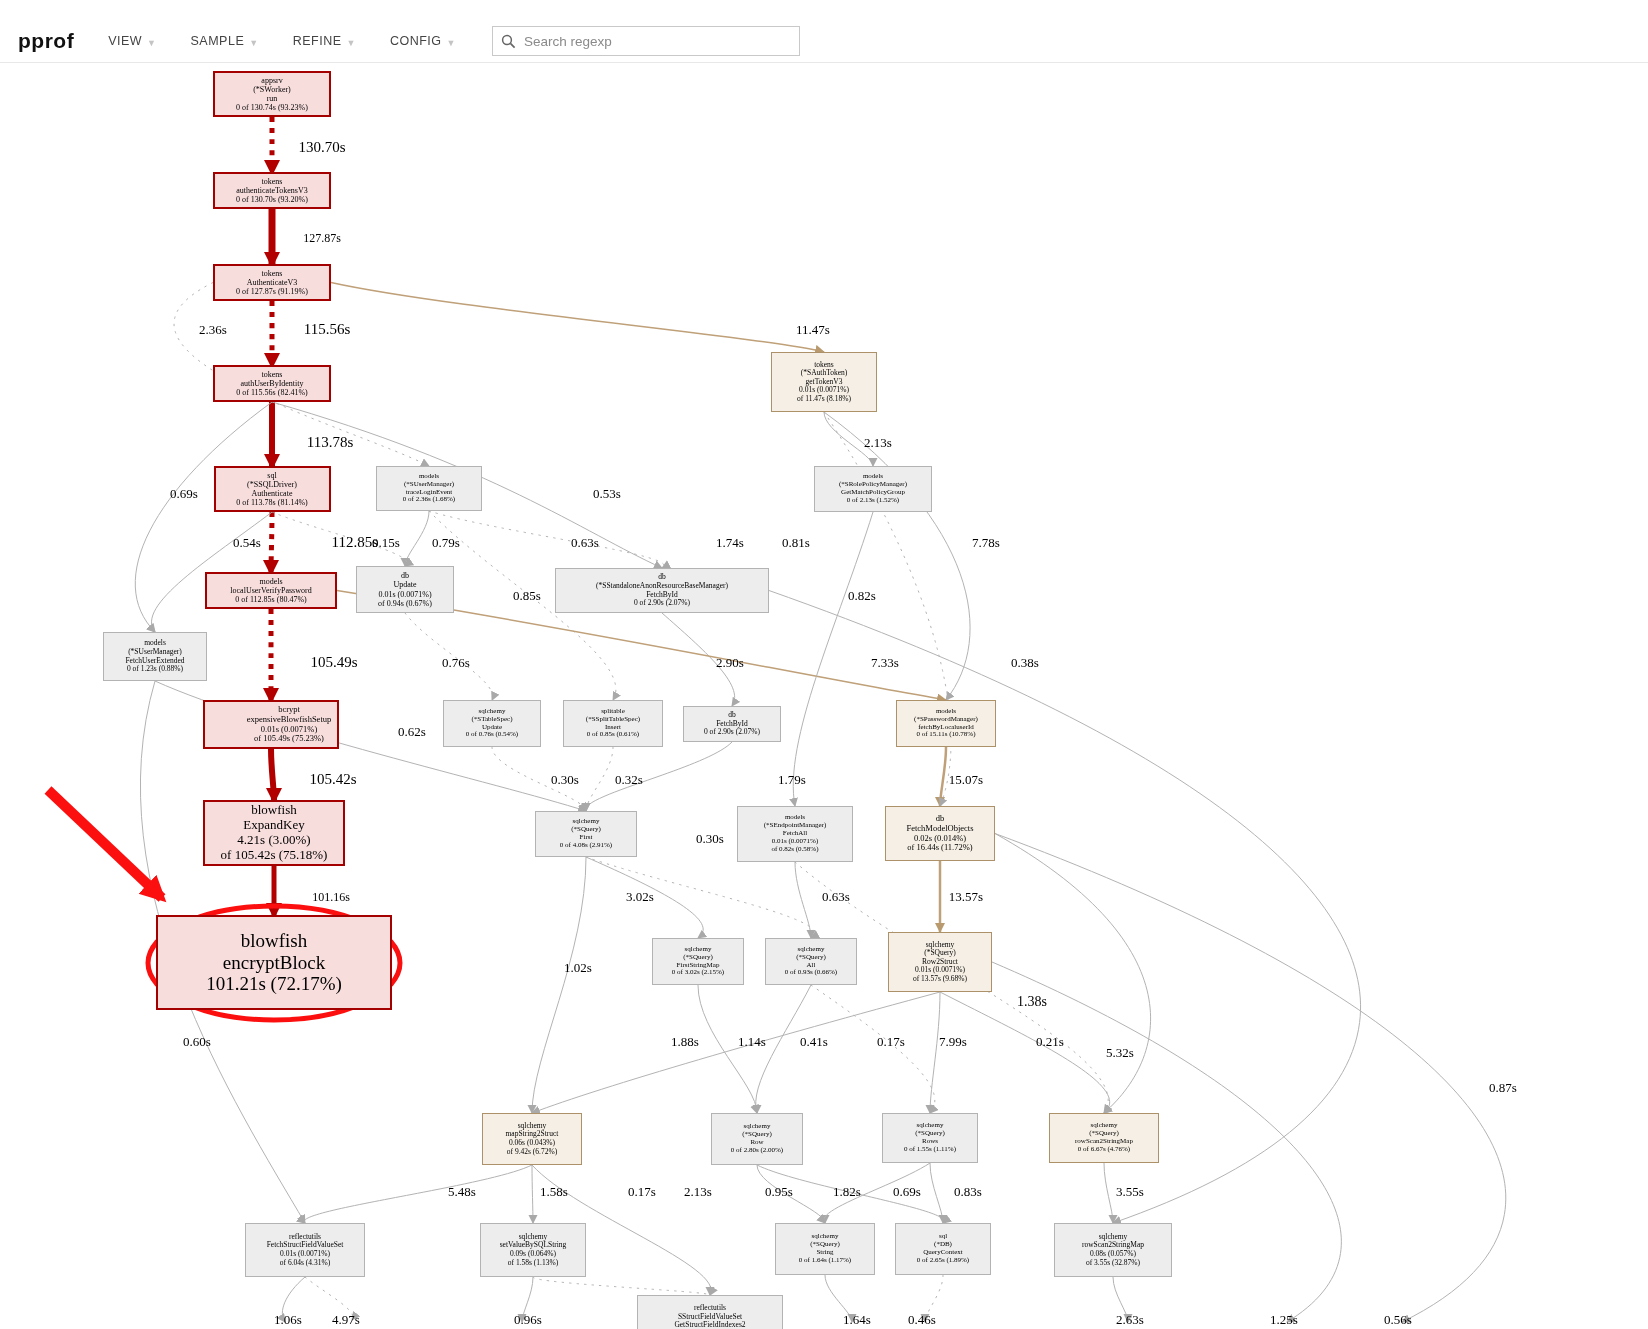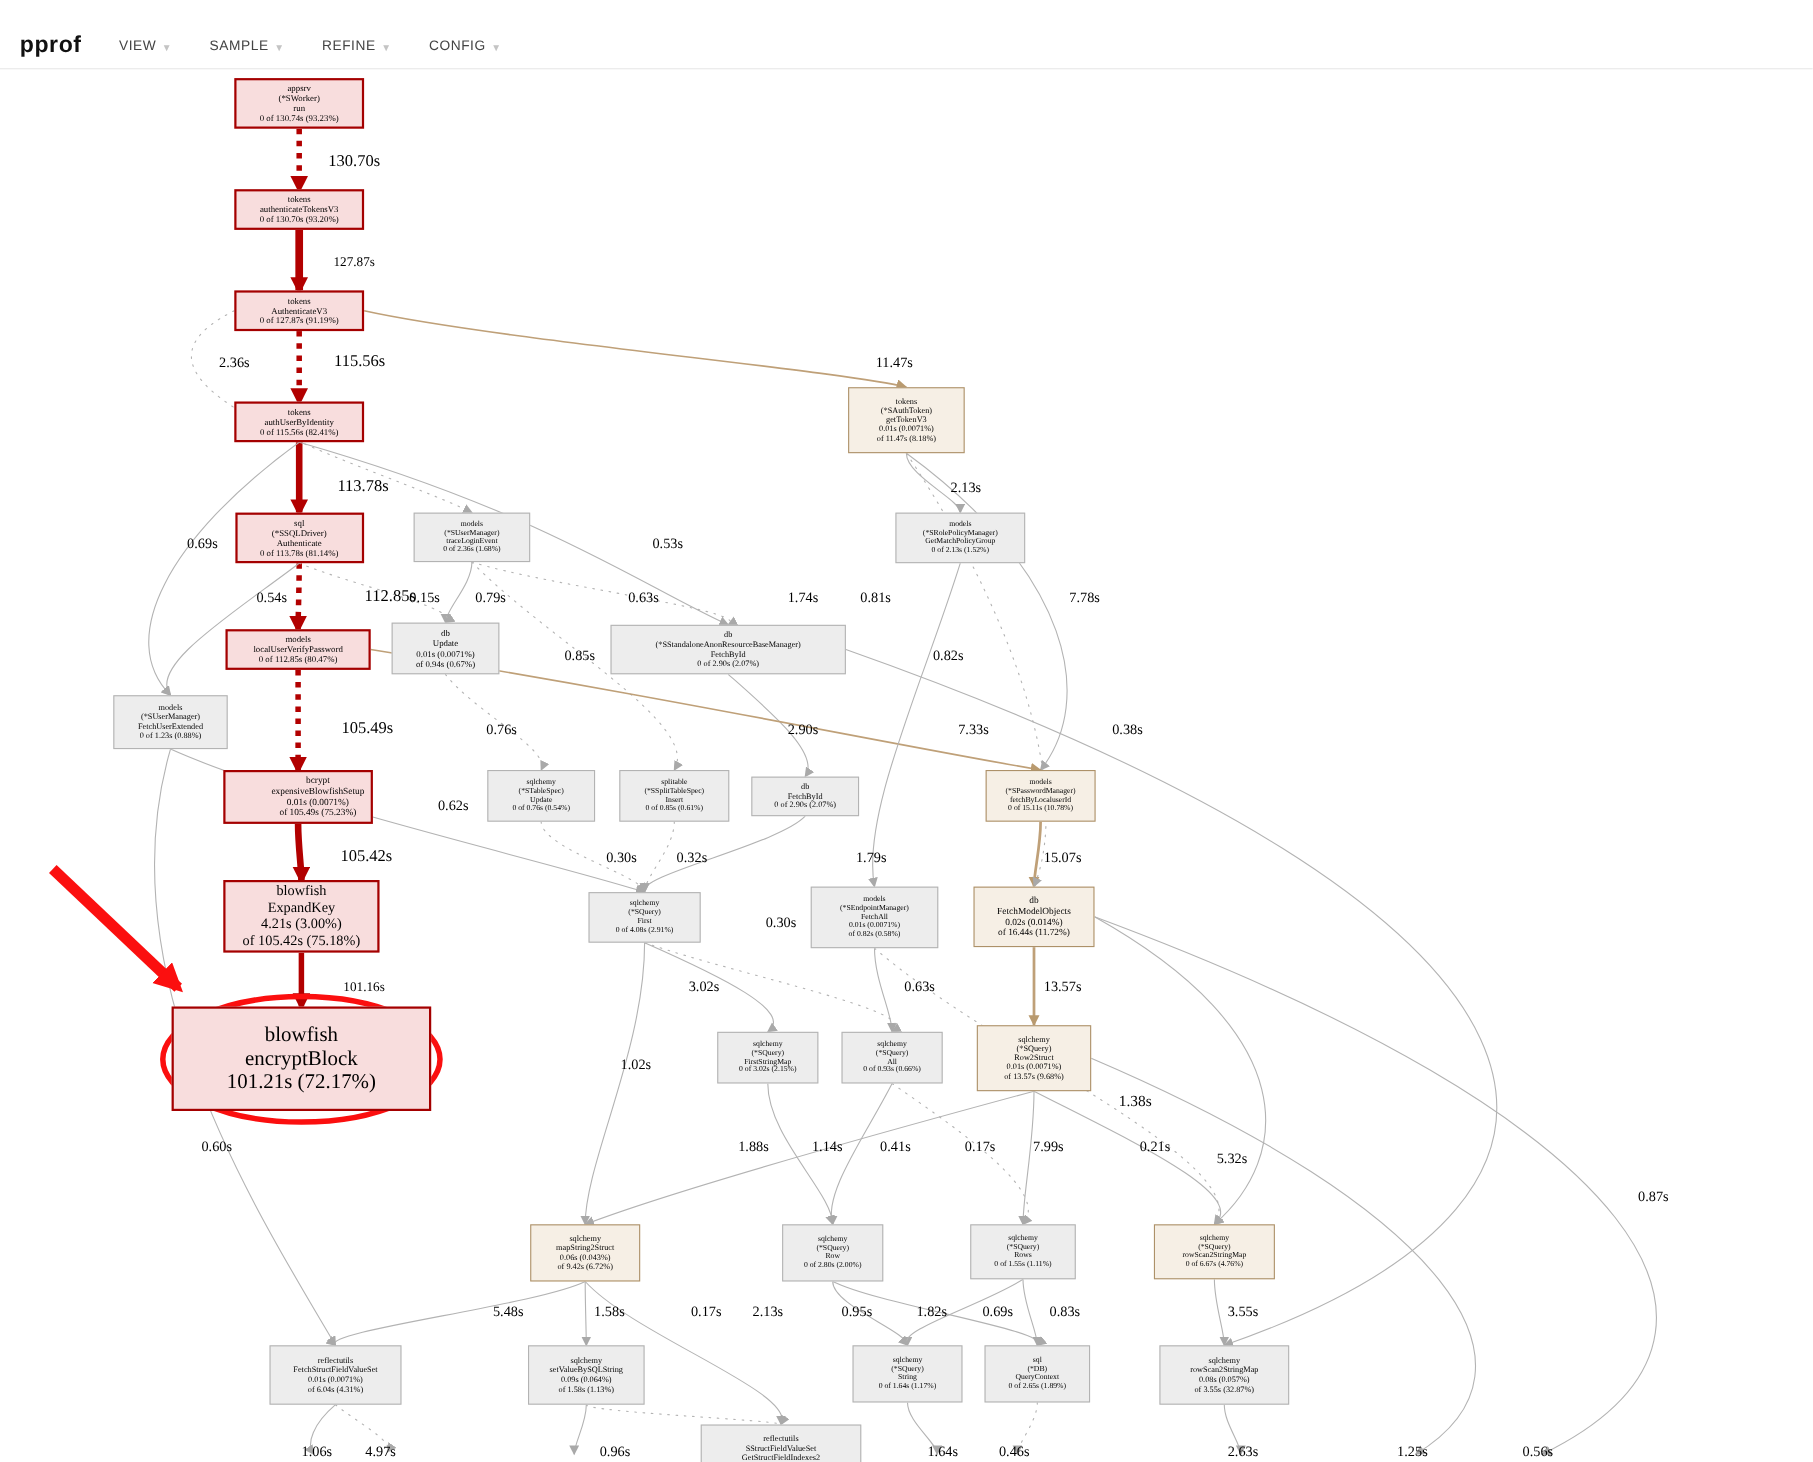--- a/index.html
+++ b/index.html
@@ -371,21 +371,21 @@
       <div class="elabel" style="left: 509px; top: 1183.94px; font-size: 13px;">1.58s</div>
       <div class="elabel" style="left: 597px; top: 1183.94px; font-size: 13px;">0.17s</div>
       <div class="elabel" style="left: 653px; top: 1183.94px; font-size: 13px;">2.13s</div>
       <div class="elabel" style="left: 734px; top: 1183.94px; font-size: 13px;">0.95s</div>
       <div class="elabel" style="left: 802px; top: 1183.94px; font-size: 13px;">1.82s</div>
       <div class="elabel" style="left: 862px; top: 1183.94px; font-size: 13px;">0.69s</div>
       <div class="elabel" style="left: 923px; top: 1183.94px; font-size: 13px;">0.83s</div>
       <div class="elabel" style="left: 1085px; top: 1183.94px; font-size: 13px;">3.55s</div>
       <div class="elabel" style="left: 243px; top: 1311.94px; font-size: 13px;">1.06s</div>
       <div class="elabel" style="left: 301px; top: 1311.94px; font-size: 13px;">4.97s</div>
-      <div class="elabel" style="left: 483px; top: 1311.94px; font-size: 13px; text-align: right;">0.96s</div>
+      <div class="elabel" style="left: 483px; top: 1311.94px; font-size: 13px;">0.96s</div>
       <div class="elabel" style="left: 812px; top: 1311.94px; font-size: 13px;">1.64s</div>
       <div class="elabel" style="left: 877px; top: 1311.94px; font-size: 13px;">0.46s</div>
       <div class="elabel" style="left: 1085px; top: 1311.94px; font-size: 13px;">2.63s</div>
       <div class="elabel" style="left: 1239px; top: 1311.94px; font-size: 13px;">1.25s</div>
       <div class="elabel" style="left: 1353px; top: 1311.94px; font-size: 13px;">0.56s</div>
     </div>
 </div>
 
 <div id="topbar">
   <div id="logo">pprof</div>
@@ -398,13 +398,20 @@
       <span class="tri">▼</span>
     </div>
   <div class="menu">
       <span>REFINE</span>
       <span class="tri">▼</span>
     </div>
   <div class="menu">
       <span>CONFIG</span>
       <span class="tri">▼</span>
     </div>
+  <div id="searchwrap">
+    <svg width="15" height="15" viewBox="0 0 15 15">
+        <circle cx="6" cy="6" r="4.4" fill="none" stroke="#666" stroke-width="1.5"></circle>
+        <line x1="9.4" y1="9.4" x2="13.6" y2="13.6" stroke="#666" stroke-width="1.7"></line>
+      </svg>
+    <input type="text" placeholder="Search regexp" style="">
+  </div>
 </div>
 
 </body></html>

